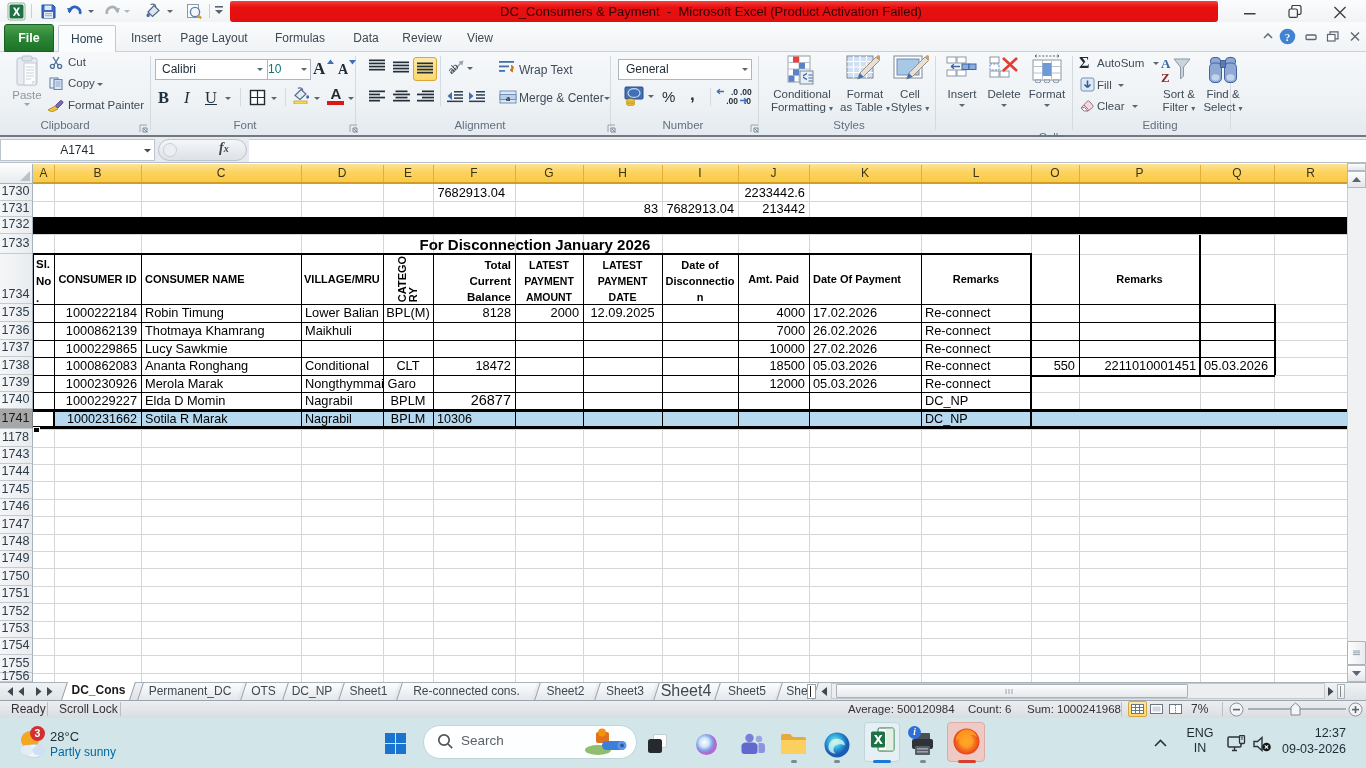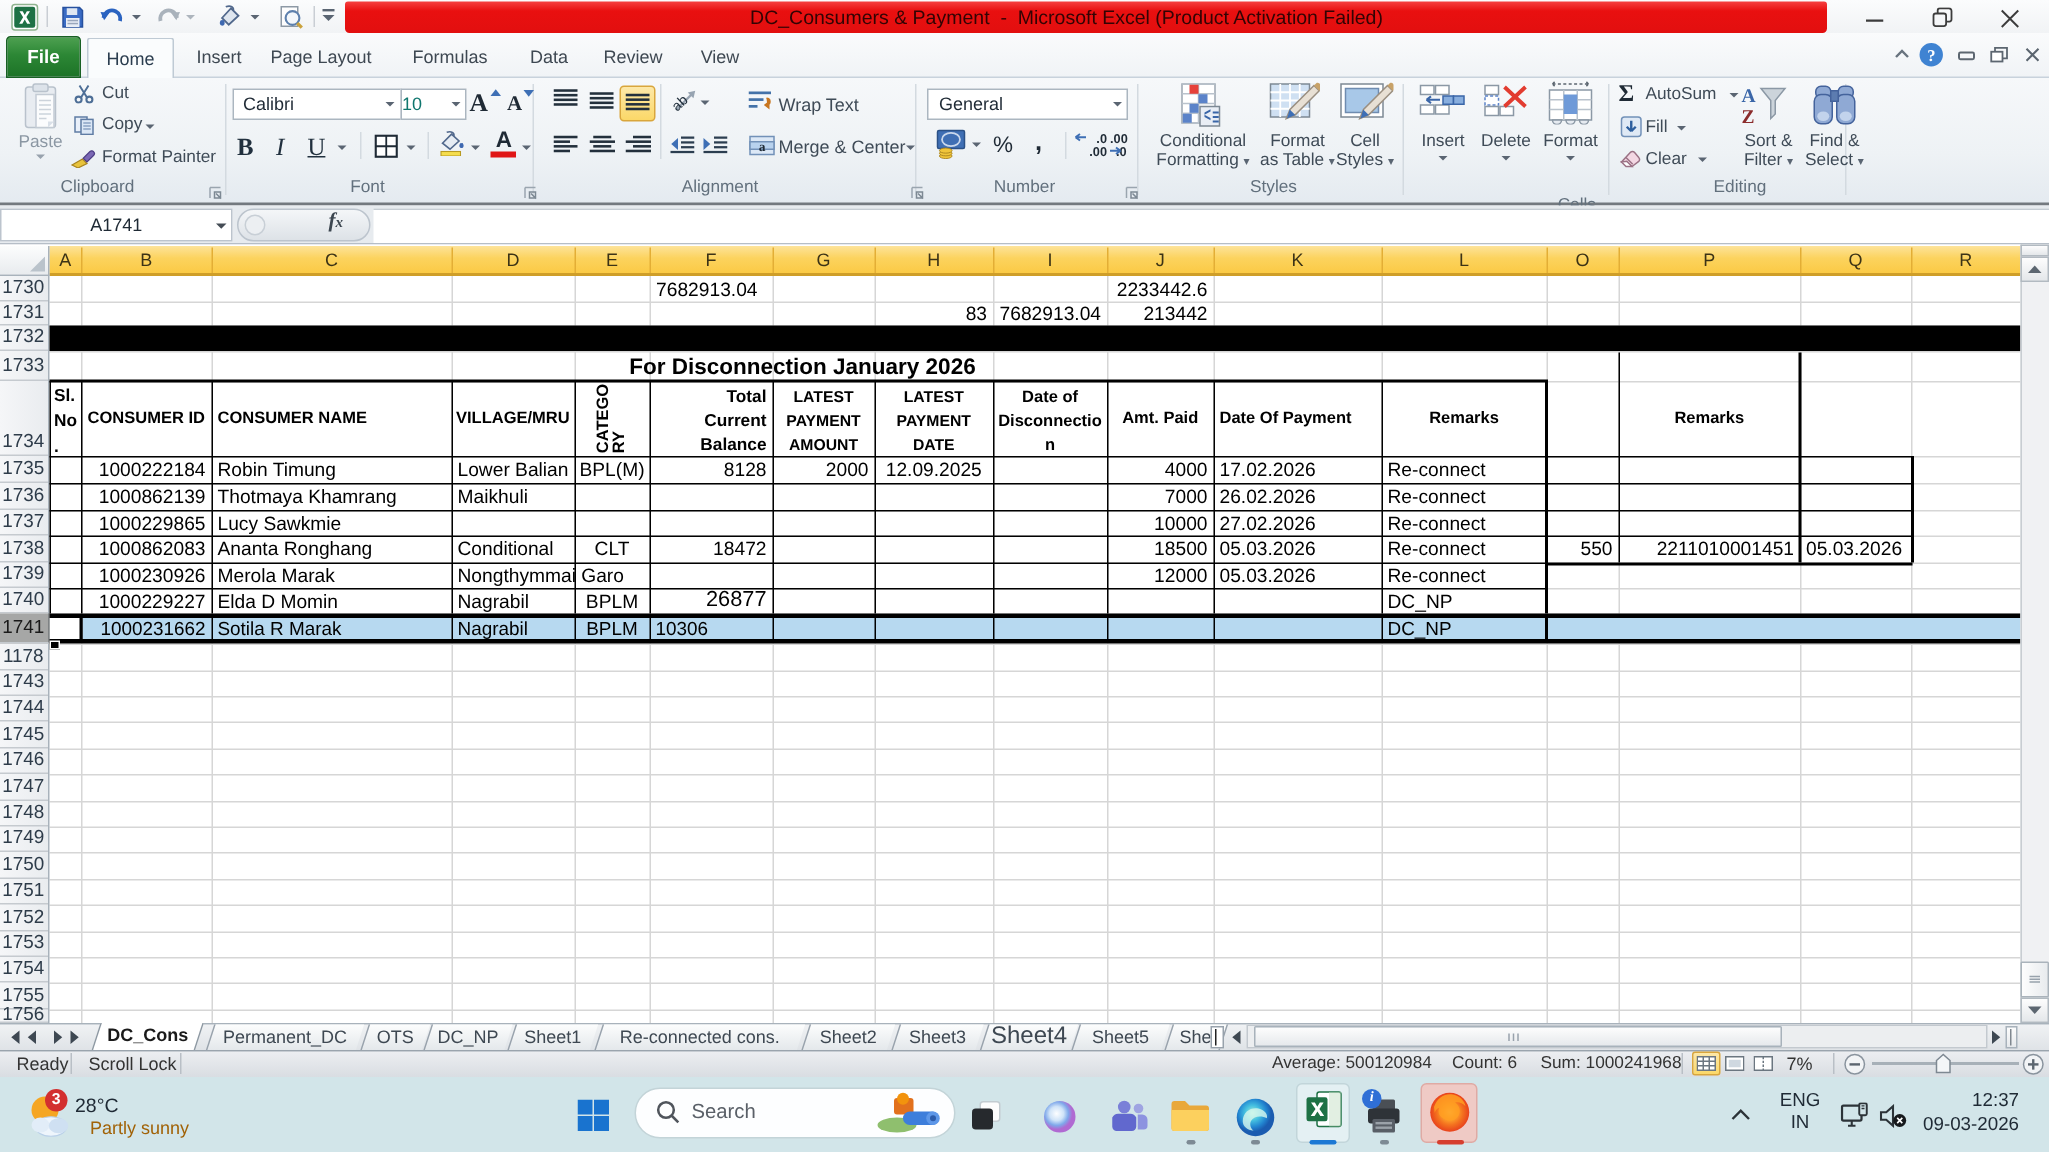--- a/index.html
+++ b/index.html
@@ -787,21 +787,21 @@
   </svg>
 <div style="position:absolute;left:0;top:718px;width:1366px;height:50px;background:#d2e5e9"></div>
 <svg class="a" style="left:18px;top:726px" width="30" height="32" viewBox="0 0 30 32">
     <circle cx="12" cy="14" r="9" fill="#f5a623"></circle>
     <ellipse cx="16" cy="25" rx="10.5" ry="6.5" fill="#eef5fc" stroke="#b9d0e8" stroke-width=".8"></ellipse>
     <ellipse cx="9" cy="24" rx="6" ry="5" fill="#e2edf8"></ellipse>
     <ellipse cx="21" cy="24.5" rx="6.5" ry="5" fill="#cfe0f2"></ellipse>
   </svg>
 <div style="position:absolute;left:30px;top:726px;width:15px;height:15px;background:#d32f2f;border-radius:50%;color:#fff;font-size:10.5px;font-weight:bold;text-align:center;line-height:15px">3</div>
 <div style="position:absolute;left:50px;top:729px;font-size:13px;color:#1f2a35">28°C</div>
-<div style="position:absolute;left:60px;top:745px;font-size:12px;color:#a16207">Partly sunny</div>
+<div style="position:absolute;left:50px;top:745px;font-size:12px;color:#0369a1">Partly sunny</div>
 <svg class="a" style="left:385px;top:733px" width="21" height="21" viewBox="0 0 21 21">
     <rect x="0" y="0" width="10" height="10" fill="#1973cf"></rect>
     <rect x="11" y="0" width="10" height="10" fill="#1973cf"></rect>
     <rect x="0" y="11" width="10" height="10" fill="#1973cf"></rect>
     <rect x="11" y="11" width="10" height="10" fill="#1973cf"></rect>
   </svg>
 <div style="position:absolute;left:423px;top:725px;width:214px;height:34px;background:#fdfeff;border:1px solid #c3d4d8;border-radius:17px"></div>
 <svg class="a" style="left:437px;top:733px" width="17" height="17">
     <circle cx="7" cy="7" r="5.2" fill="none" stroke="#50555c" stroke-width="1.7"></circle>
     <path d="M11 11l4.2 4.2" stroke="#50555c" stroke-width="1.7"></path>

